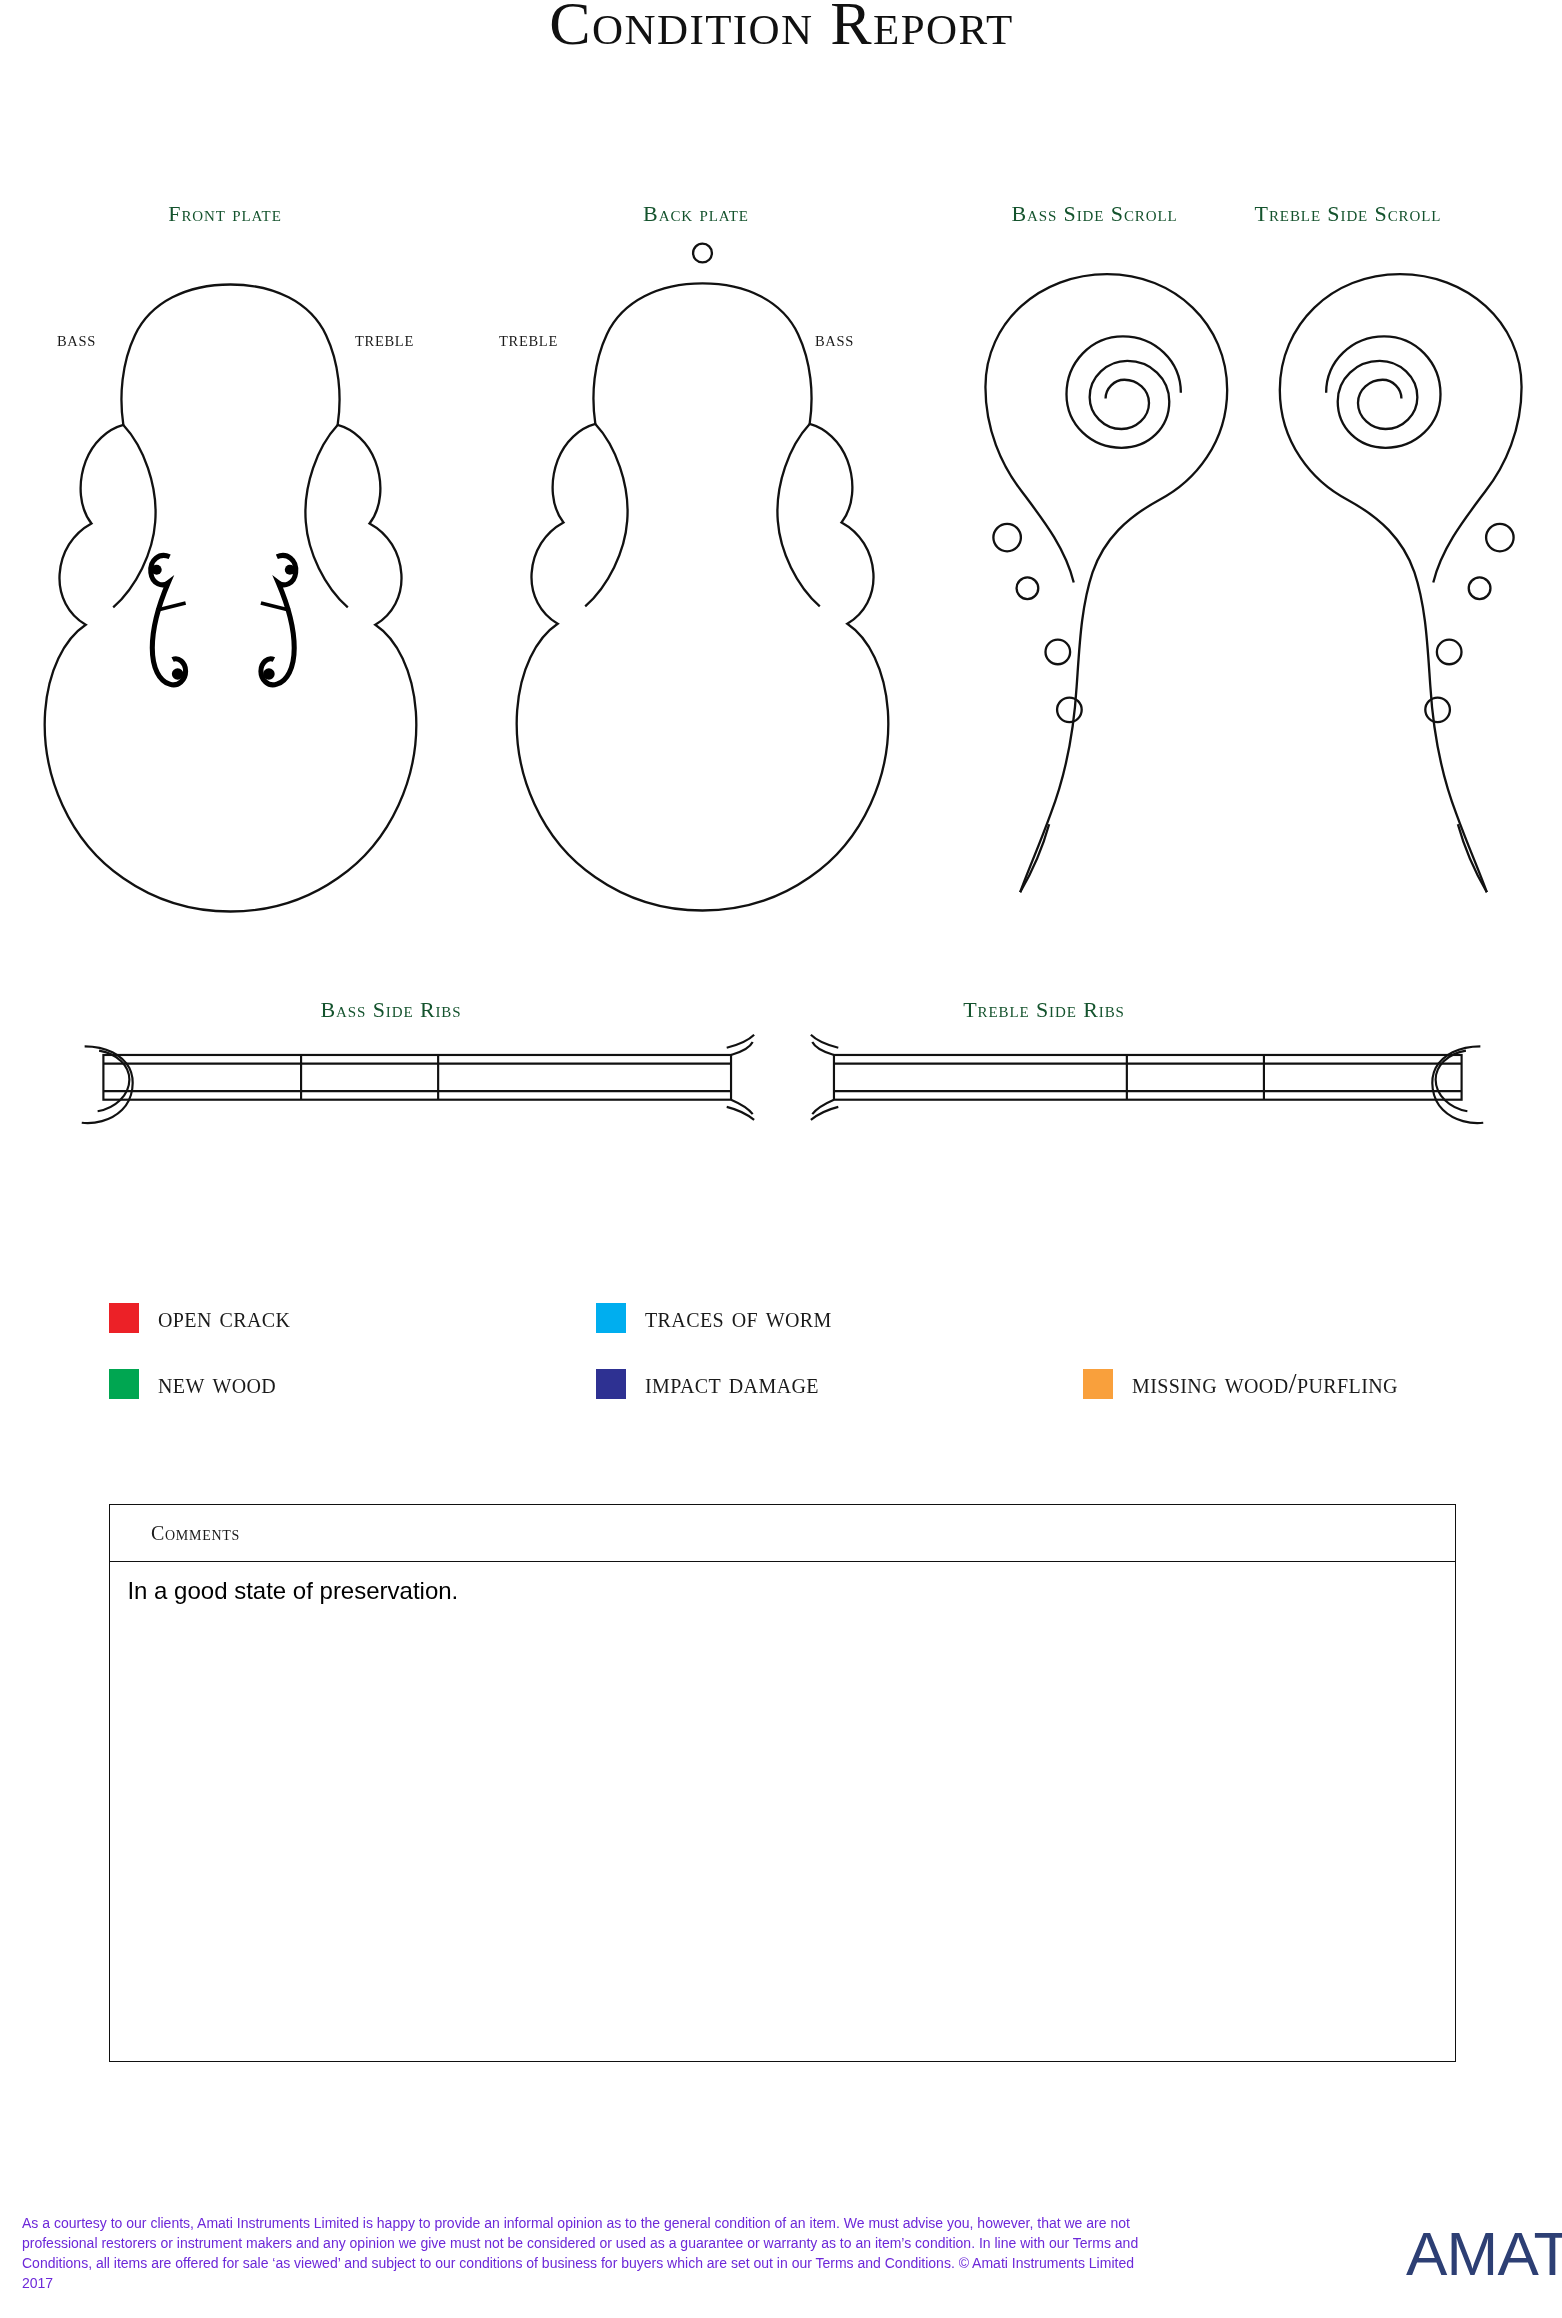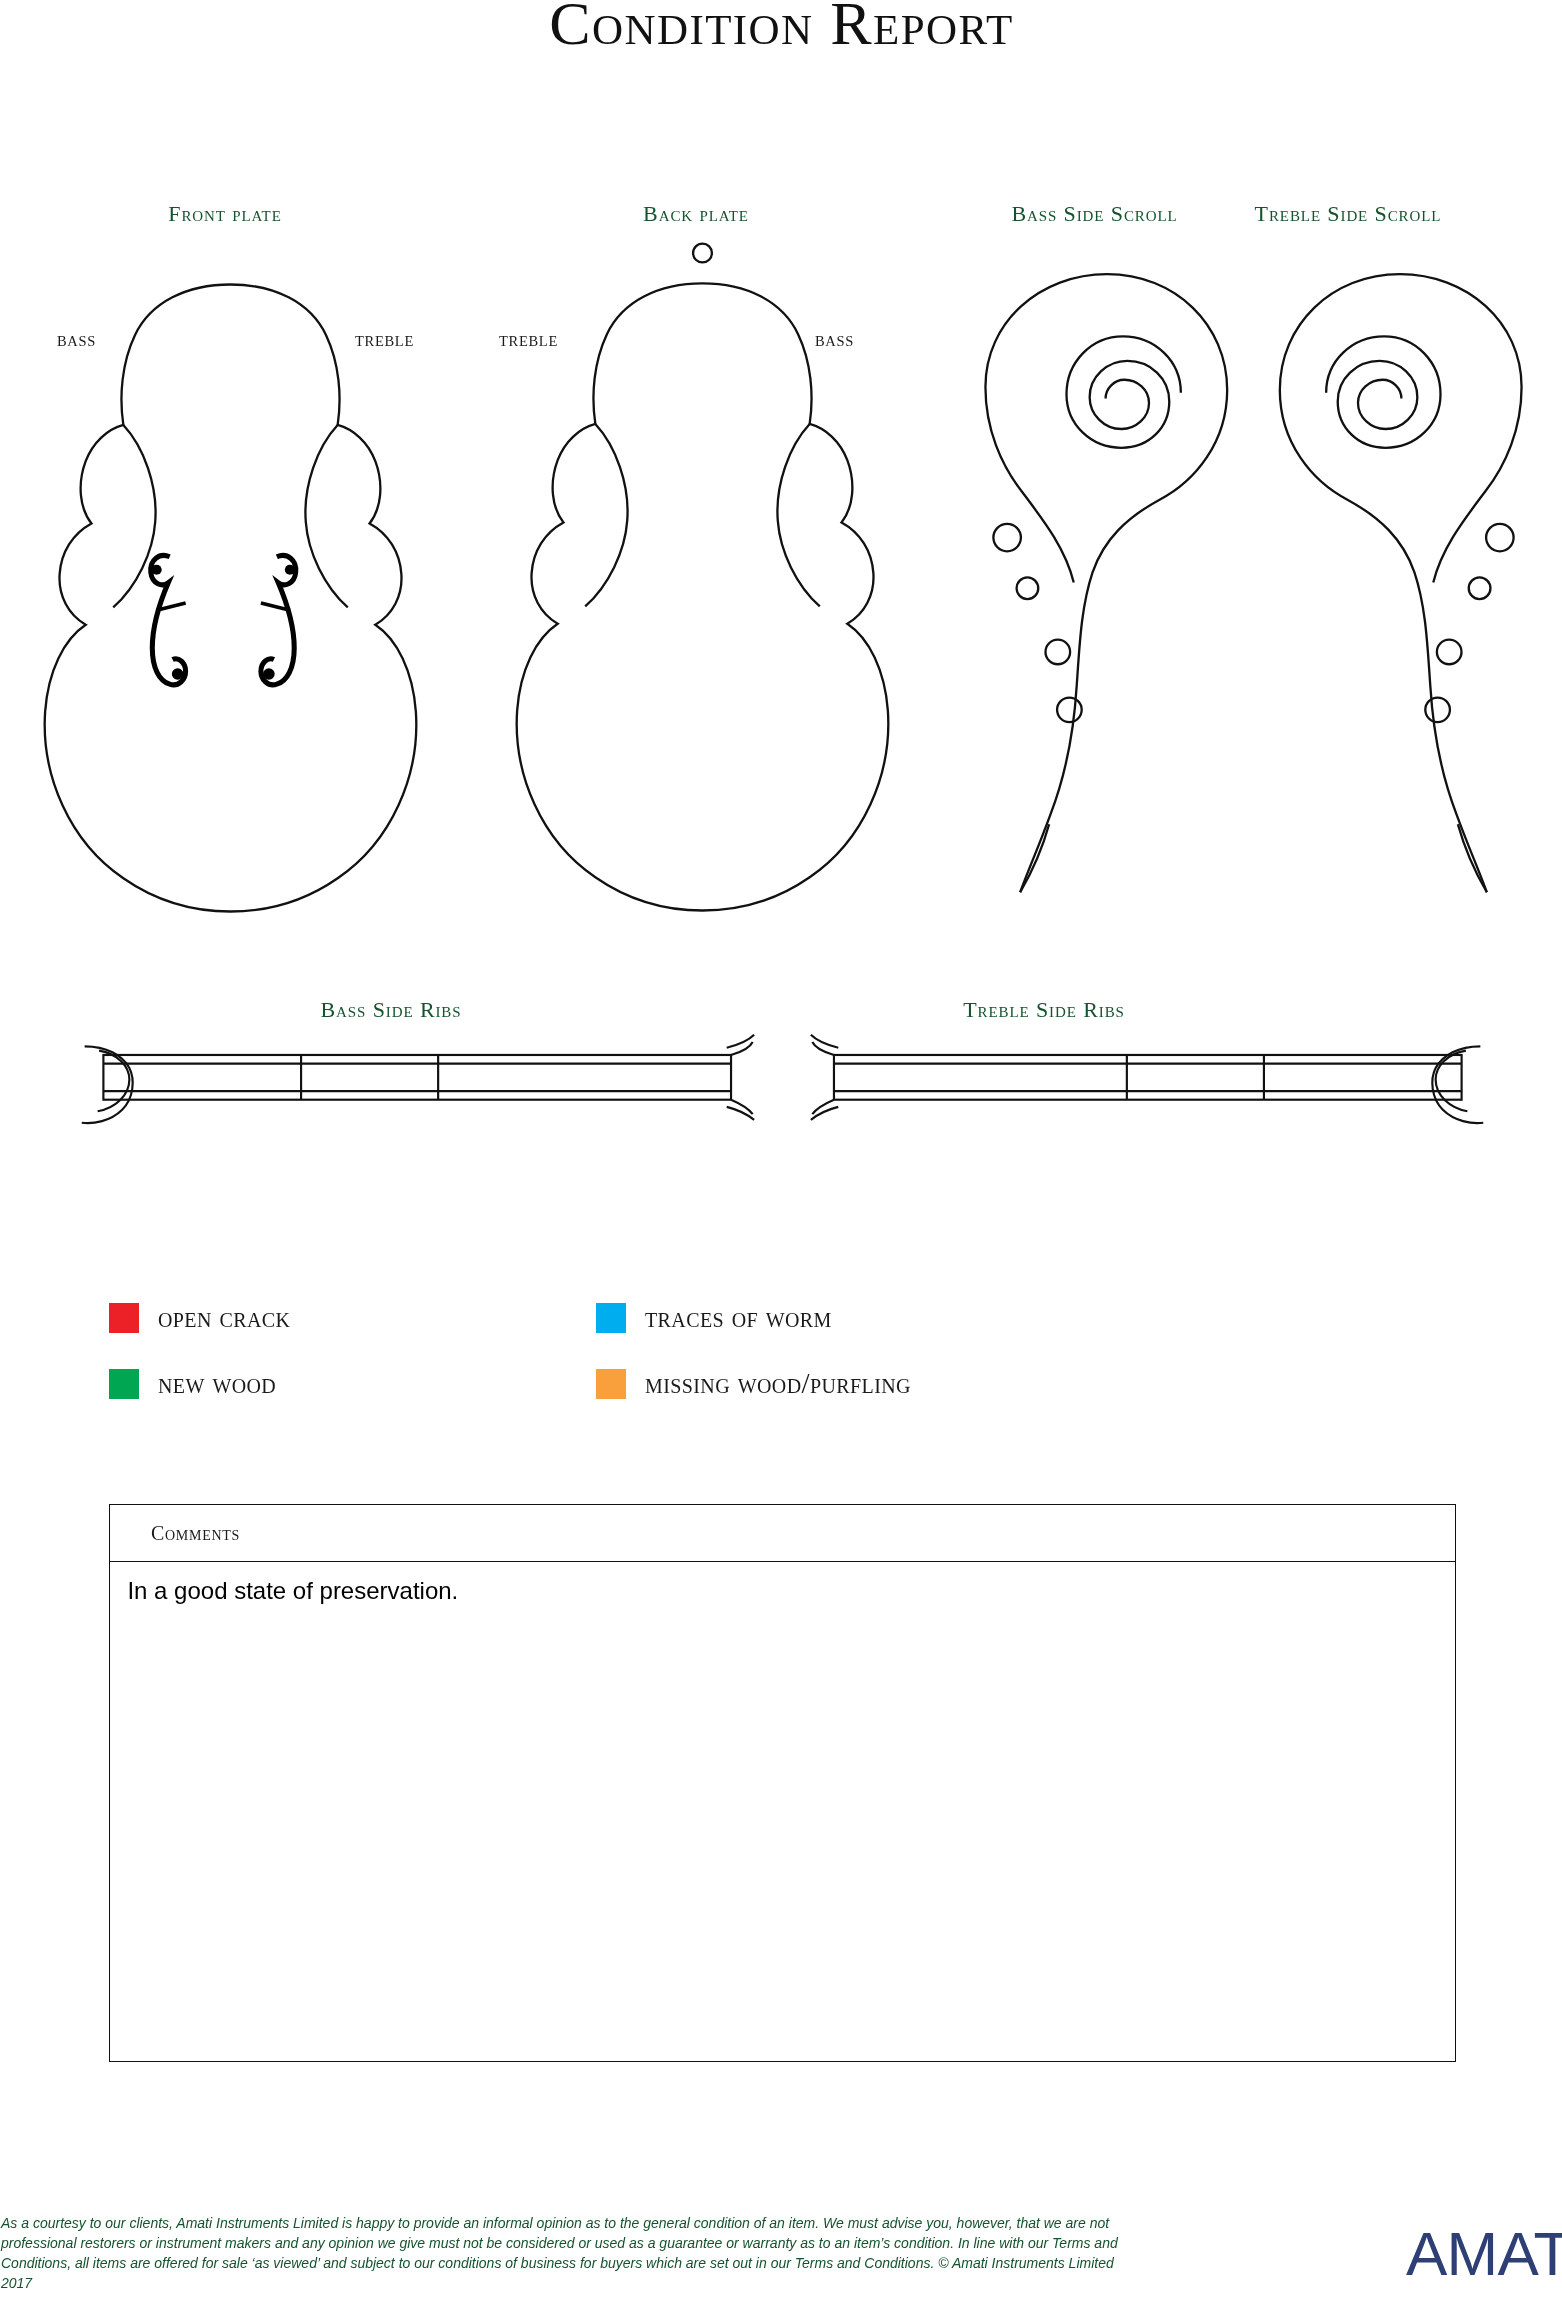--- a/index.html
+++ b/index.html
@@ -114,28 +114,27 @@
   .comments-body {
     padding: 13px 17.4px 0 17.4px;
     font-family: "Liberation Sans", sans-serif;
     font-size: 24px;
     color: #000;
     line-height: 1.3;
   }
   
   .footer-text {
     position: absolute;
-    left: 1px;
+    left: 22px;
     top: 2214px;
     width: 1131px;
     font-family: "Liberation Sans", sans-serif;
     font-size: 14px;
     line-height: 1.42;
-    color: #14532d;
-    font-style: italic;
+    color: #6d28d9;
   }
   .logo {
     position: absolute;
     right: -4.3px;
     top: 2218px;
     font-family: "Liberation Sans", sans-serif;
     font-size: 62px;
     letter-spacing: -0.7px;
     color: #2d3f74;
     font-weight: 400;
@@ -341,20 +340,24 @@
       <div class="legend-item third">
         <span class="swatch" style="background:#00aeef"></span>
         <span class="legend-label">traces of worm</span>
       </div>
     </div>
     <div class="legend-row">
       <div class="legend-item">
         <span class="swatch" style="background:#00a651"></span>
         <span class="legend-label">new wood</span>
       </div>
+      <div class="legend-item">
+        <span class="swatch" style="background:#2e3192"></span>
+        <span class="legend-label">impact damage</span>
+      </div>
       <div class="legend-item third">
         <span class="swatch" style="background:#f9a03c"></span>
         <span class="legend-label">missing wood/purfling</span>
       </div>
     </div>
   </div>
 
   <div class="comments-box">
     <div class="comments-head">
       <span>Comments</span>

